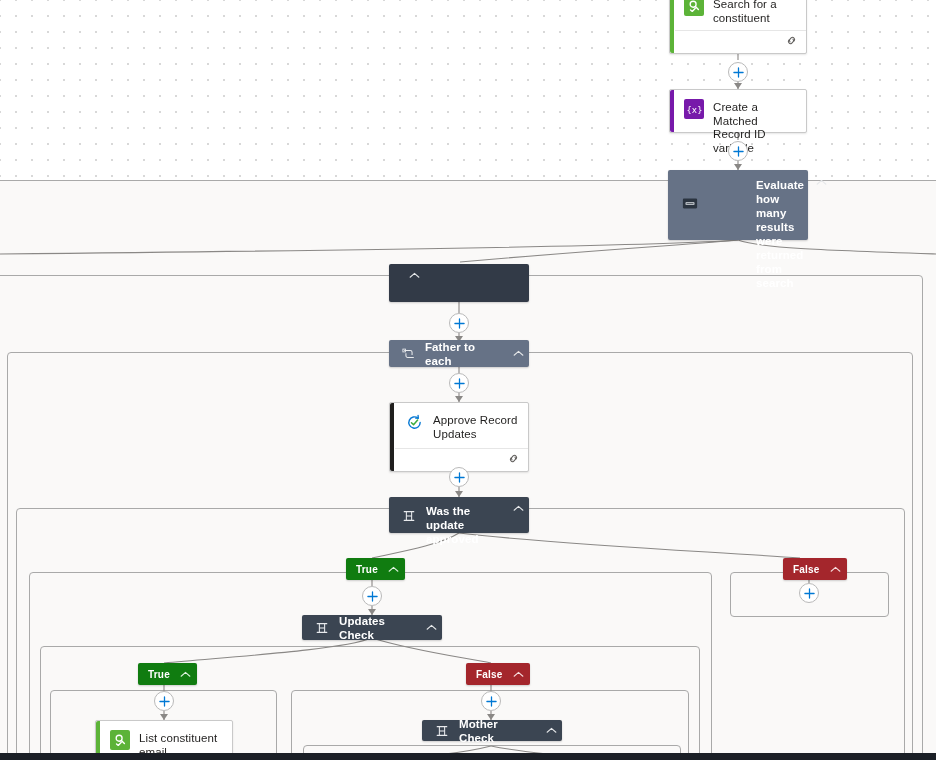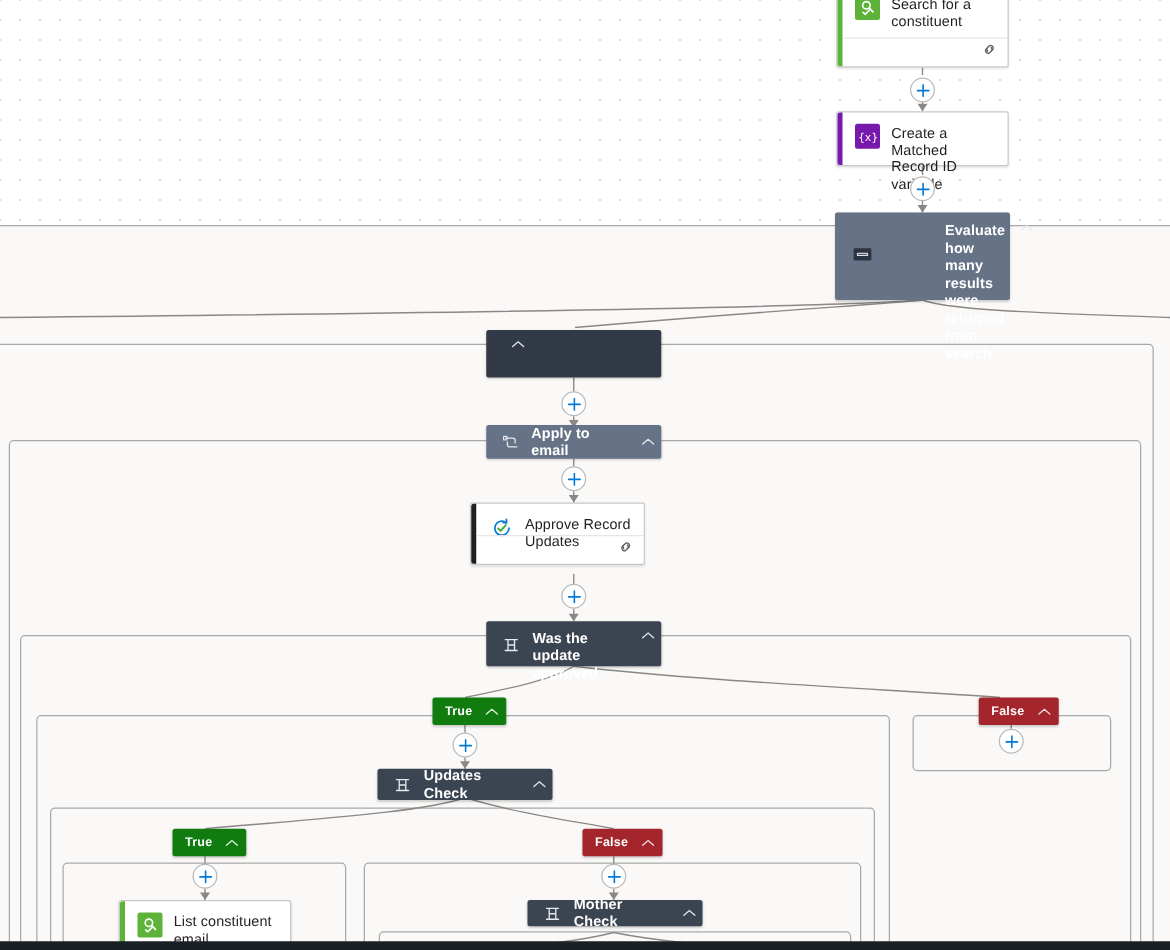--- a/index.html
+++ b/index.html
@@ -278,35 +278,35 @@
   </div>
 
   <div class="ctrl slate centered" style="position:absolute;left:389px;top:340px;width:140px;height:27px;">
     <div class="cico" style="margin-left:12px;margin-right:8px;">
       <svg width="14" height="14" viewBox="0 0 16 16">
         <path d="M2.5 4 h7 a2 2 0 0 1 2 2 v3" fill="none" stroke="#e8eaed" stroke-width="1.2"></path>
         <path d="M13.5 12 h-7 a2 2 0 0 1 -2 -2 v-3" fill="none" stroke="#e8eaed" stroke-width="1.2"></path>
         <rect x="1" y="2.4" width="3" height="3.2" fill="none" stroke="#e8eaed" stroke-width="1"></rect>
       </svg>
     </div>
-    <div class="ctitle">Apply to email</div>
+    <div class="ctitle">Father to each</div>
     <div class="chev">
       <svg width="11" height="7" viewBox="0 0 12 8">
           <path d="M1 6 L6 1.6 L11 6" fill="none" stroke="#e6e8ea" stroke-width="1.2" stroke-linecap="round"></path>
         </svg>
     </div>
   </div>
 
   <div class="plus" style="left:449px;top:373px;">
     <svg width="11" height="11" viewBox="0 0 12 12">
         <path d="M6 1 V11 M1 6 H11" stroke="#0078d4" stroke-width="1.4" stroke-linecap="round"></path>
       </svg>
   </div>
 
-  <div class="card action" style="left:376px;top:402px;width:140px;height:50px;">
+  <div class="card action" style="left:389px;top:402px;width:140px;height:70px;">
     <div class="bar" style="background:#201f1e;"></div>
     <div class="body">
       <div class="ico" style="background:transparent;">
         <svg width="17" height="17" viewBox="0 0 18 18">
           <path d="M15 9 a6 6 0 1 1 -2.3 -4.7" fill="none" stroke="#0b7bd4" stroke-width="1.5" stroke-linecap="round"></path>
           <path d="M12.8 1.6 L13 4.6 L10.2 4.4" fill="none" stroke="#0b7bd4" stroke-width="1.5" stroke-linecap="round" stroke-linejoin="round"></path>
           <path d="M5.8 9.2 L8 11.3 L12.3 6.4" fill="none" stroke="#3cab3c" stroke-width="1.6" stroke-linecap="round" stroke-linejoin="round"></path>
         </svg>
       </div>
       <div class="title">Approve Record Updates</div>

